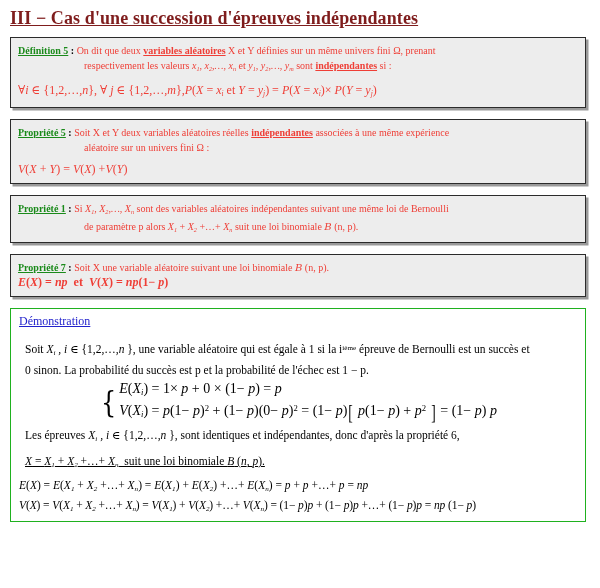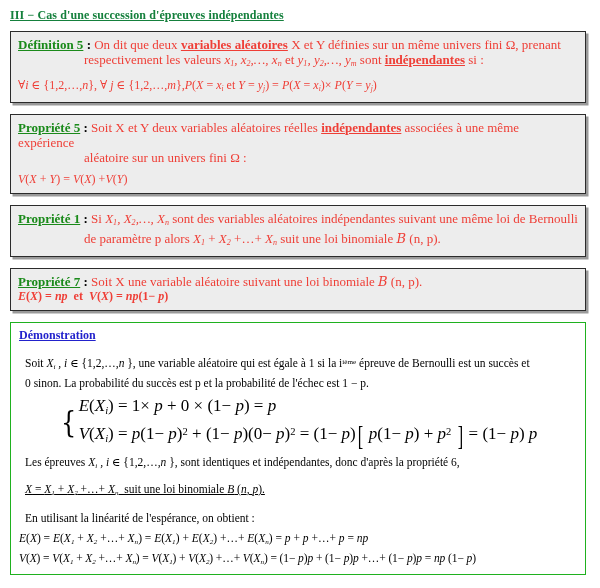--- a/index.html
+++ b/index.html
@@ -19,22 +19,22 @@
     width: 600px;
     height: 588px;
     position: relative;
     box-sizing: border-box;
     padding: 6px 8px 0 8px;
   }
 
   
   .section-title {
     font-weight: bold;
-    font-size: 12px;
-    color: #15803d;
+    font-size: 18px;
+    color: #7f1d1d;
     text-decoration: underline;
     letter-spacing: 0.1px;
     margin: 2px 0 8px 2px;
     display: inline-block;
     white-space: nowrap;
   }
 
   
   .prop-box {
     border: 1.5px solid #2b2b2b;
@@ -51,21 +51,21 @@
     text-decoration: underline;
     white-space: nowrap;
   }
   .colon {
     color: #000000;
     font-weight: bold;
     text-decoration: none;
   }
   .prop-line {
     line-height: 15px;
-    font-size: 13px;
+    font-size: 10px;
     color: #ef3e36;
   }
   .indent-1 { padding-left: 66px; }
   .u { text-decoration: underline; font-weight: bold; }
   .it { font-style: italic; }
 
   
   .math {
     font-family: "Liberation Serif", "DejaVu Serif", serif;
     font-style: italic;
@@ -93,21 +93,21 @@
   .demo-box {
     border: 1.5px solid #1fb11f;
     background: #ffffff;
     margin: 0 6px 0 2px;
     padding: 5px 8px 8px 8px;
     box-sizing: border-box;
     color: #000000;
   }
   .demo-title {
     color: #2222cc;
-    font-weight: bold;
+    font-weight: normal;
     text-decoration: underline;
     font-size: 12px;
     margin-bottom: 6px;
     display: inline-block;
   }
   .demo-p {
     font-size: 11.5px;
     line-height: 16.5px;
     color: #000000;
     margin: 5px 0 0 6px;
@@ -133,22 +133,22 @@
     align-items: center;
     margin-right: 1px;
     transform: scaleX(0.8);
   }
   .system-rows {
     display: flex;
     flex-direction: column;
     justify-content: center;
   }
   .system-rows > div {
-    line-height: 21px;
-    font-size: 17px;
+    line-height: 15px;
+    font-size: 14px;
     white-space: nowrap;
   }
   .bigbr {
     font-size: 1.55em;
     font-style: normal;
     vertical-align: -0.22em;
     display: inline-block;
     transform: scaleX(0.62);
   }
   .tight { letter-spacing: -0.1px; }
@@ -238,21 +238,20 @@
     </div>
 
     <div class="demo-p">
       <span>Les épreuves </span><span class="math"><span class="it">X</span><sub class="sm">i</sub> , <span class="it">i</span> <span class="op">∈</span> <span class="op">{</span><span class="num">1,2,…,</span><span class="it">n</span> <span class="op">}</span></span><span>, sont identiques et indépendantes, donc d'après la propriété 6,</span>
       <div class="math" style="margin-top:6px;text-decoration:underline;">
         <span class="it">X</span><span class="op"> = </span><span class="it">X</span><sub class="sm">1</sub><span class="op"> + </span><span class="it">X</span><sub class="sm">2</sub><span class="op"> +…+ </span><span class="it">X</span><sub class="sm">n</sub><span class="op">&nbsp; suit une loi binomiale </span><span class="it">B</span><span class="op"> (</span><span class="it">n</span><span class="op">, </span><span class="it">p</span><span class="op">).</span>
       </div>
       
     </div>
 
-    <div class="demo-p" style="margin-top:9px;">En utilisant la linéarité de l'espérance, on obtient :</div>
 
     <div class="eq-center">
       <span class="math">
         <span class="it">E</span><span class="op">(</span><span class="it">X</span><span class="op">) = </span><span class="it">E</span><span class="op">(</span><span class="it">X</span><sub class="sm">1</sub><span class="op"> + </span><span class="it">X</span><sub class="sm">2</sub><span class="op"> +…+ </span><span class="it">X</span><sub class="sm">n</sub><span class="op">) = </span><span class="it">E</span><span class="op">(</span><span class="it">X</span><sub class="sm">1</sub><span class="op">) + </span><span class="it">E</span><span class="op">(</span><span class="it">X</span><sub class="sm">2</sub><span class="op">) +…+ </span><span class="it">E</span><span class="op">(</span><span class="it">X</span><sub class="sm">n</sub><span class="op">) = </span><span class="it">p</span><span class="op"> + </span><span class="it">p</span><span class="op"> +…+ </span><span class="it">p</span><span class="op"> = </span><span class="it">np</span>
       </span>
       
     </div>
 
 
     <div class="eq-center tight" style="margin-top:6px;">

